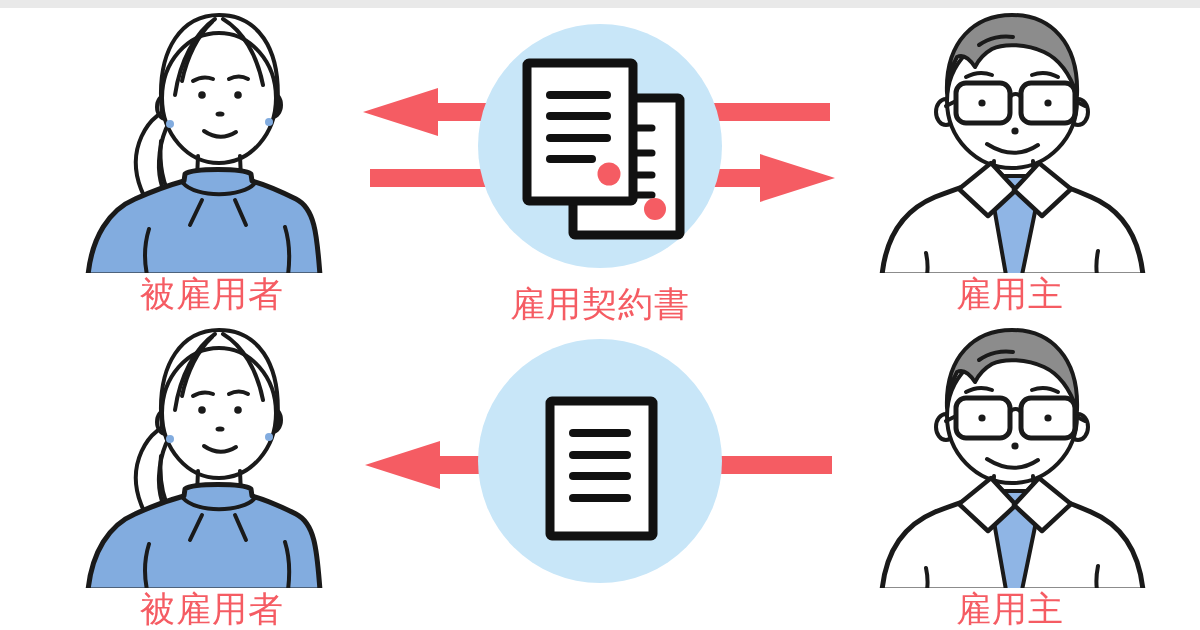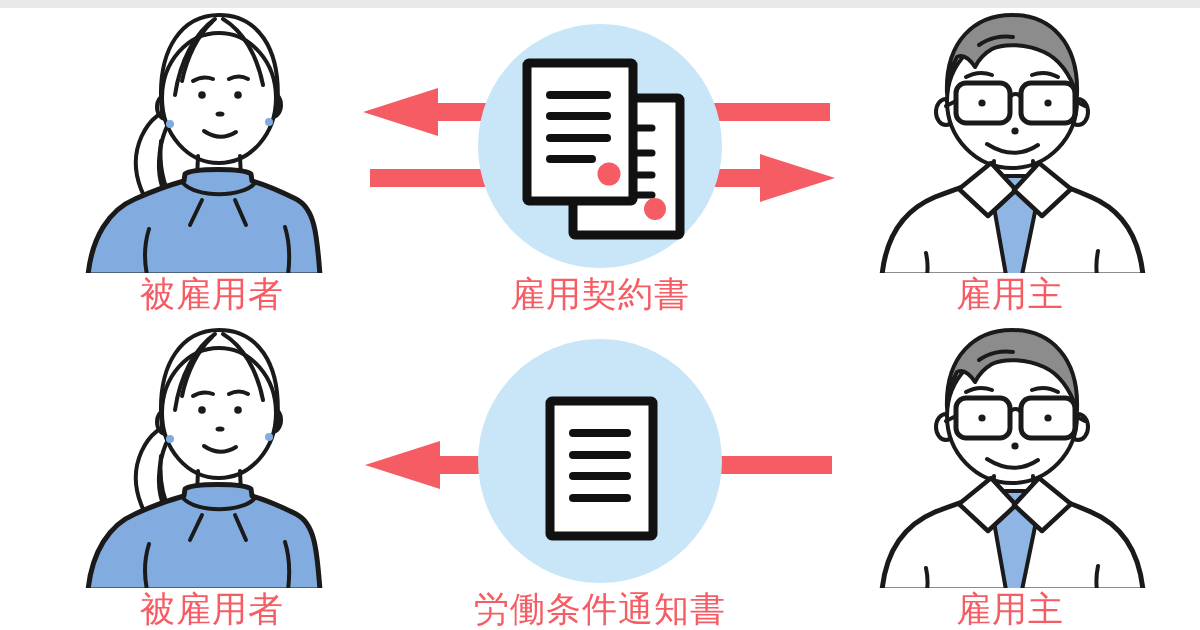--- a/index.html
+++ b/index.html
@@ -141,21 +141,21 @@
     <line class="docline" stroke-width="8" x1="70" y1="112" x2="127" y2="112"></line>
     <line class="docline" stroke-width="8" x1="70" y1="133" x2="112" y2="133"></line>
     <circle class="seal" cx="129" cy="148" r="11.5"></circle>
   </svg>
 
   <svg class="fig" style="left:855px;top:5px" width="310" height="260" viewBox="0 0 310 260">
       <use href="#sym-man"></use>
     </svg>
 
   <div class="lbl" style="left:212px;top:286px">被雇用者</div>
-  <div class="lbl" style="left:600px;top:286px">雇用契約書</div>
+  <div class="lbl" style="left:600px;top:296px">雇用契約書</div>
   <div class="lbl" style="left:1010px;top:286px">雇用主</div>
 
   <svg class="fig" style="left:85px;top:320px" width="240" height="260" viewBox="0 0 240 260">
       <use href="#sym-woman"></use>
     </svg>
 
   <div class="circle" style="left:478px;top:331px"></div>
 
   <svg class="doc-icon" style="left:480px;top:333px" width="240" height="240" viewBox="0 0 240 240">
     <rect x="70" y="60" width="103" height="135" rx="2" fill="#fff" stroke="#111" stroke-width="9"></rect>
@@ -163,16 +163,15 @@
     <line class="docline" stroke-width="8" x1="93" y1="114" x2="147" y2="114"></line>
     <line class="docline" stroke-width="8" x1="93" y1="135" x2="147" y2="135"></line>
     <line class="docline" stroke-width="8" x1="93" y1="157" x2="147" y2="157"></line>
   </svg>
 
   <svg class="fig" style="left:855px;top:320px" width="310" height="260" viewBox="0 0 310 260">
       <use href="#sym-man"></use>
     </svg>
 
   <div class="lbl" style="left:212px;top:601px">被雇用者</div>
-  <div class="lbl" style="left:600px;top:601px">労働条件通知書</div>
   <div class="lbl" style="left:1010px;top:601px">雇用主</div>
 
 </div>
 
 </body></html>

